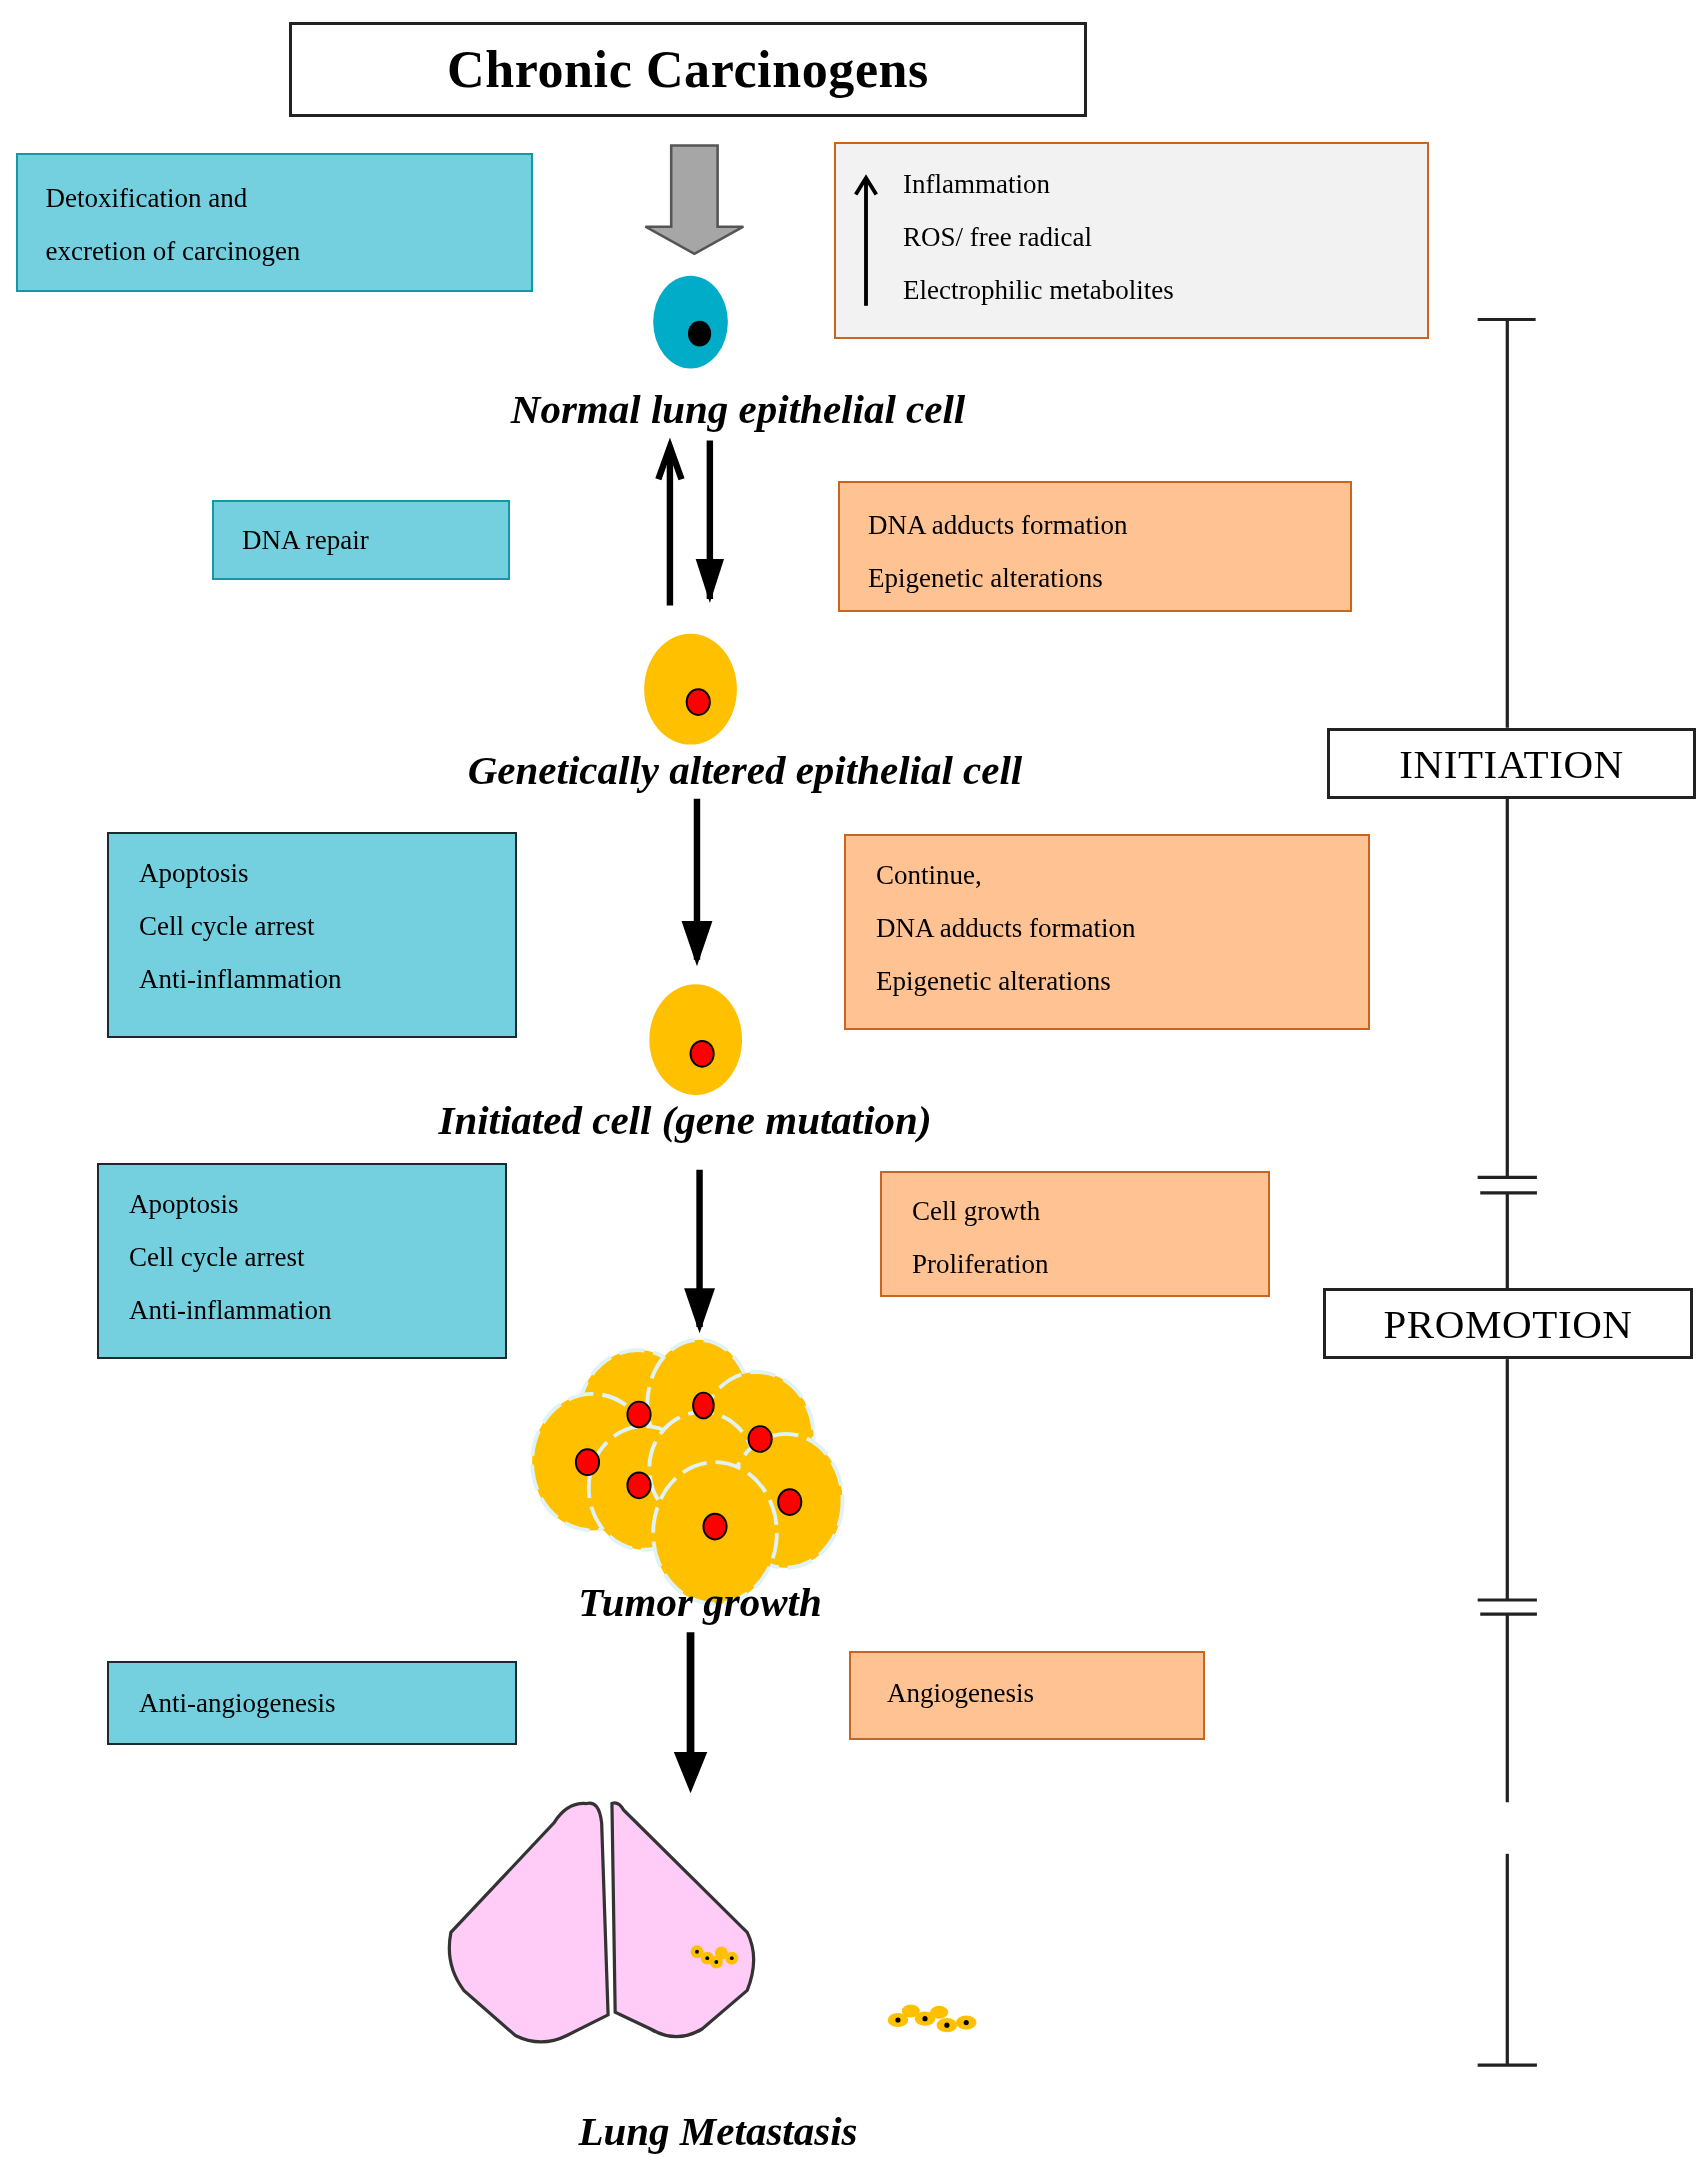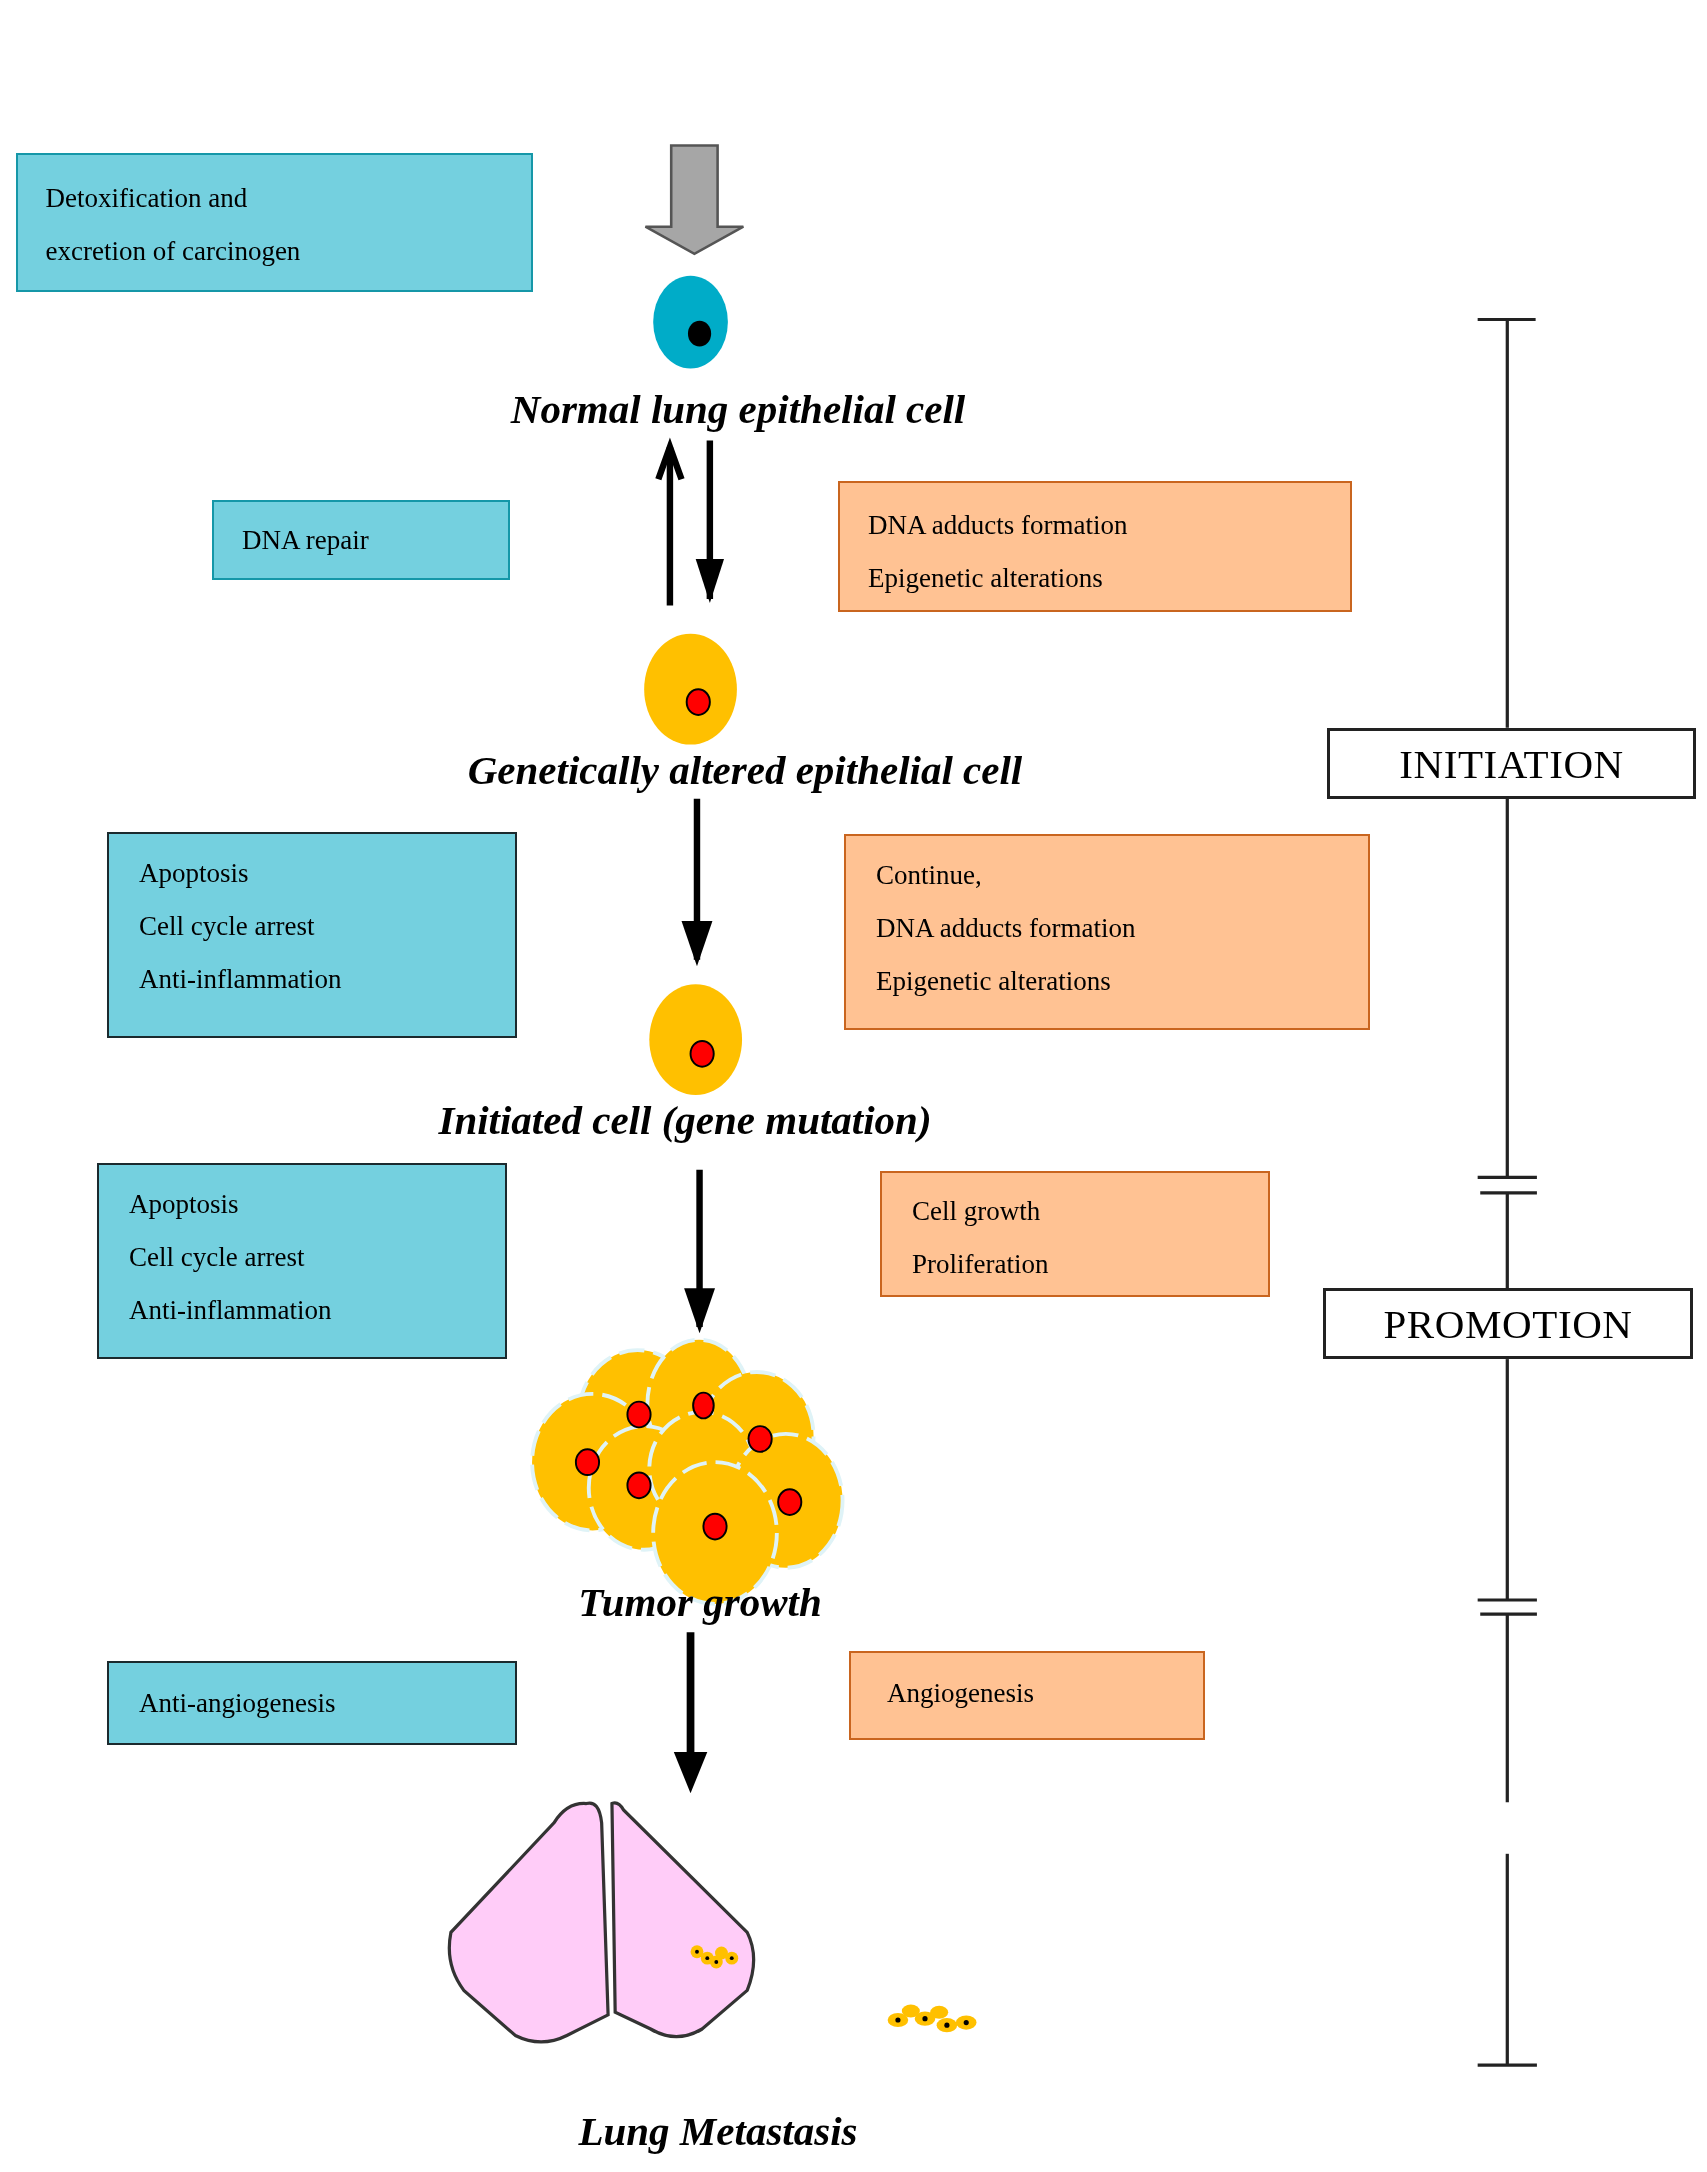--- a/index.html
+++ b/index.html
@@ -60,20 +60,23 @@
     white-space: nowrap;
     transform: translateX(-50%);
   }
   svg.layer { position: absolute; left: 0; top: 0; }
 </style>
 </head>
 <body>
 
 <div id="canvas">
 
+  <div class="title-box" style="left:289px; top:22px; width:798px; height:95px;">
+    <span>Chronic Carcinogens</span>
+  </div>
 
   <div class="box blue" style="left:15.5px; top:153px; width:517px; height:139px; padding-top:17px; padding-left:28px;">
     <span class="line">Detoxification and</span>
     <span class="line">excretion of carcinogen</span>
   </div>
 
   <div class="box blue" style="left:212px; top:484px; width:298px; height:80px; padding-top:11.6px; padding-left:28px;margin-top:16px;">
     <span class="line">DNA repair</span>
   </div>
 
@@ -86,20 +89,29 @@
   <div class="box blue dark" style="left:97px; top:1163px; width:410px; height:196px; padding-top:13px; padding-left:30px;">
     <span class="line">Apoptosis</span>
     <span class="line">Cell cycle arrest</span>
     <span class="line">Anti-inflammation</span>
   </div>
 
   <div class="box blue dark" style="left:107px; top:1661px; width:410px; height:84px; padding-top:14px; padding-left:30px;">
     <span class="line">Anti-angiogenesis</span>
   </div>
 
+  <div class="box grey" style="left:834px; top:142px; width:595px; height:197px; padding-top:14px; padding-left:67px;">
+    <span class="line">Inflammation</span>
+    <span class="line">ROS/ free radical</span>
+    <span class="line">Electrophilic metabolites</span>
+    <svg style="position:absolute; left:17px; top:30px;" width="26" height="135" viewBox="0 0 40 210">
+      <line x1="20" y1="8" x2="20" y2="205" stroke="#000" stroke-width="6"></line>
+      <polyline points="4,32 20,6 36,32" fill="none" stroke="#000" stroke-width="6"></polyline>
+    </svg>
+  </div>
 
   <div class="box orange" style="left:838px; top:481px; width:514px; height:131px; padding-top:15.5px; padding-left:28px;">
     <span class="line">DNA adducts formation</span>
     <span class="line">Epigenetic alterations</span>
   </div>
 
   <div class="box orange" style="left:844px; top:834px; width:526px; height:196px; padding-top:13px; padding-left:30px;">
     <span class="line">Continue,</span>
     <span class="line">DNA adducts formation</span>
     <span class="line">Epigenetic alterations</span>

